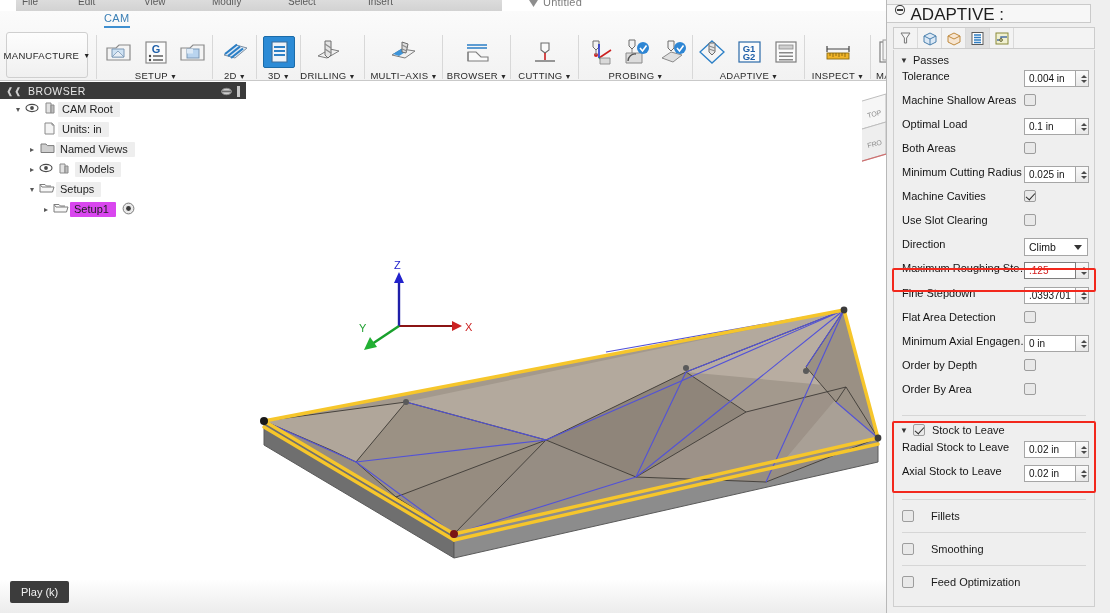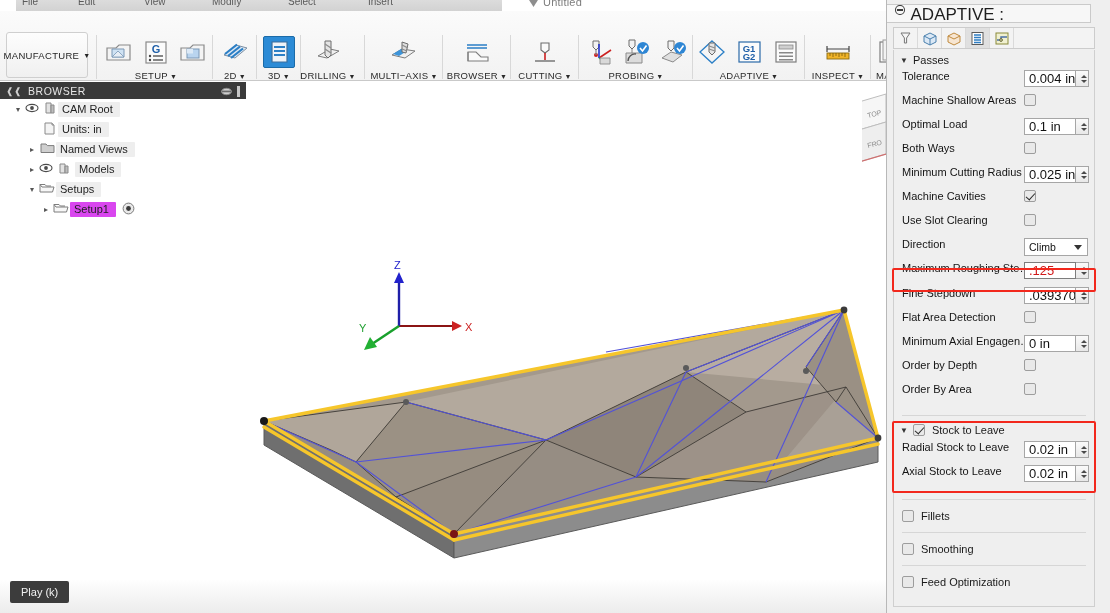--- a/index.html
+++ b/index.html
@@ -143,21 +143,21 @@
     width:12px; height:12px; background:#e9e9e9;
     border:1px solid #9d9d9d; border-radius:2px; position:relative;
   }
   .cb.on::after{
     content:""; position:absolute; left:3px; top:0px; width:4px; height:8px;
     border:solid #2b2b2b; border-width:0 1.6px 1.6px 0; transform:rotate(42deg);
   }
   .spin { display:flex; height:17px; }
   .spin .tb {
     width:52px; height:17px; background:#ffffff; border:1px solid #a6a6a6;
-    font-size:13px; line-height:15px; padding-left:4px; color:#111; white-space:nowrap;
+    font-size:10px; line-height:15px; padding-left:4px; color:#111; white-space:nowrap;
     overflow:hidden;
   }
   .spin .tb.focus { border:1px solid #7d7d7d; color:#d11a1a; }
   .spin .arrows {
     width:13px; height:17px; background:linear-gradient(#fafafa,#e8e8e8);
     border:1px solid #a6a6a6; border-left:none; position:relative;
   }
   .spin .arrows::before, .spin .arrows::after{
     content:""; position:absolute; left:4.5px; border-left:3px solid transparent;
     border-right:3px solid transparent;
@@ -171,21 +171,21 @@
   .ddn .cv {
     position:absolute; right:5px; top:6px; width:0; height:0;
     border-left:4px solid transparent; border-right:4px solid transparent;
     border-top:5px solid #333;
   }
   .redbox {
     position:absolute; border:2px solid #f2281d; border-radius:2px; pointer-events:none;
   }
   .divider { height:1px; background:#d6d6d6; margin:3px 8px; }
   .collapsed {
-    display:flex; align-items:center; height:26px; padding-left:8px; font-size:11px; gap:7px;
+    display:flex; align-items:center; height:26px; padding-left:8px; font-size:11px; gap:17px;
   }
 
   
   .viewcube { position:absolute; right:0; top:88px; width:14px; height:86px; overflow:hidden; }
 </style>
 </head>
 <body>
 
 <div id="app">
 
@@ -200,20 +200,23 @@
 
   <div class="apptitle">
     <span class="logo">
       <svg viewBox="0 0 12 10" width="11" height="9">
           <path d="M1 1 L11 1 L6 9 Z" fill="#8e8e8e"></path>
         </svg>
     </span><span class="t">Untitled</span>
   </div>
 
   <div class="ribbon">
+    <div class="tabrow">
+      <span class="tabcam">CAM</span>
+    </div>
 
     <div class="wsbtn">
       <span>MANUFACTURE</span>
       <span class="cv">▼</span>
     </div>
 
     <div class="sep" style="left:96px"></div>
     <div class="grp" style="left:100px; width:112px;">
       <div class="icons">
         <span class="ico">
@@ -714,21 +717,21 @@
 
       <div class="row">
         <span class="rl">Optimal Load</span>
         <span class="spin">
           <span class="tb">0.1 in</span>
           <span class="arrows"></span>
         </span>
       </div>
 
       <div class="row">
-        <span class="rl">Both Ways</span>
+        <span class="rl">Both Areas</span>
         <span class="cb"></span>
       </div>
 
       <div class="row">
         <span class="rl">Minimum Cutting Radius</span>
         <span class="spin">
           <span class="tb">0.025 in</span>
           <span class="arrows"></span>
         </span>
       </div>

